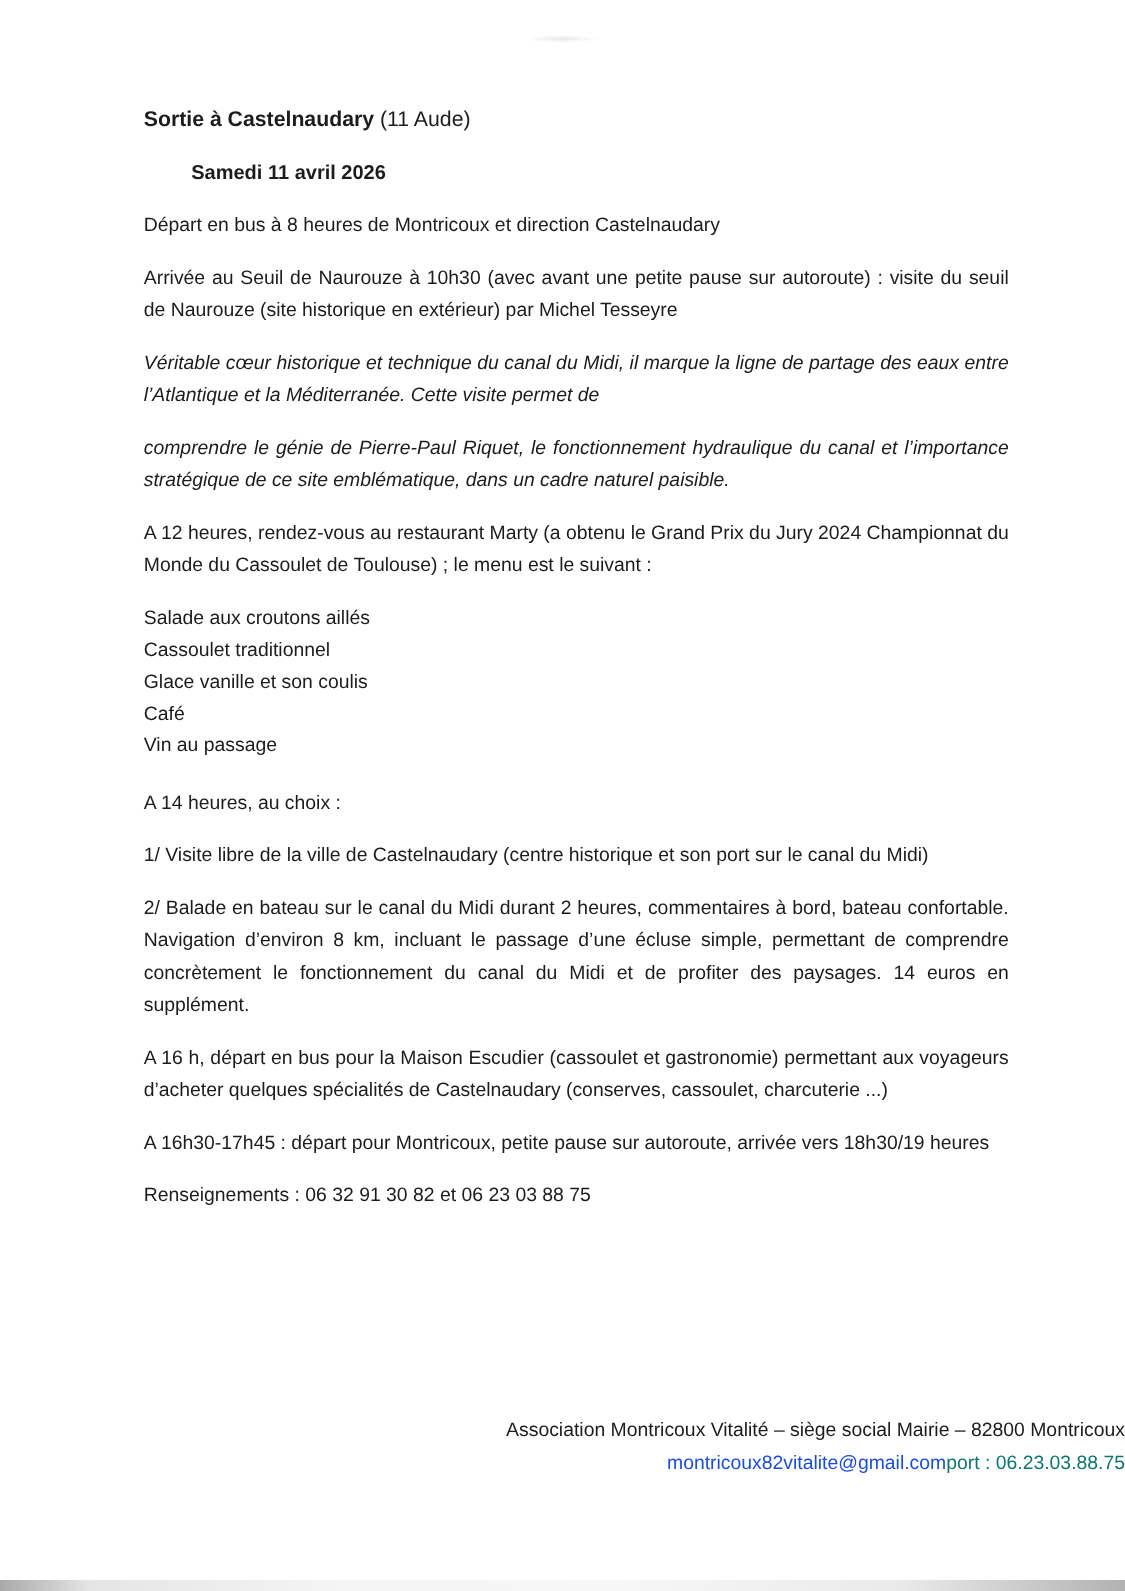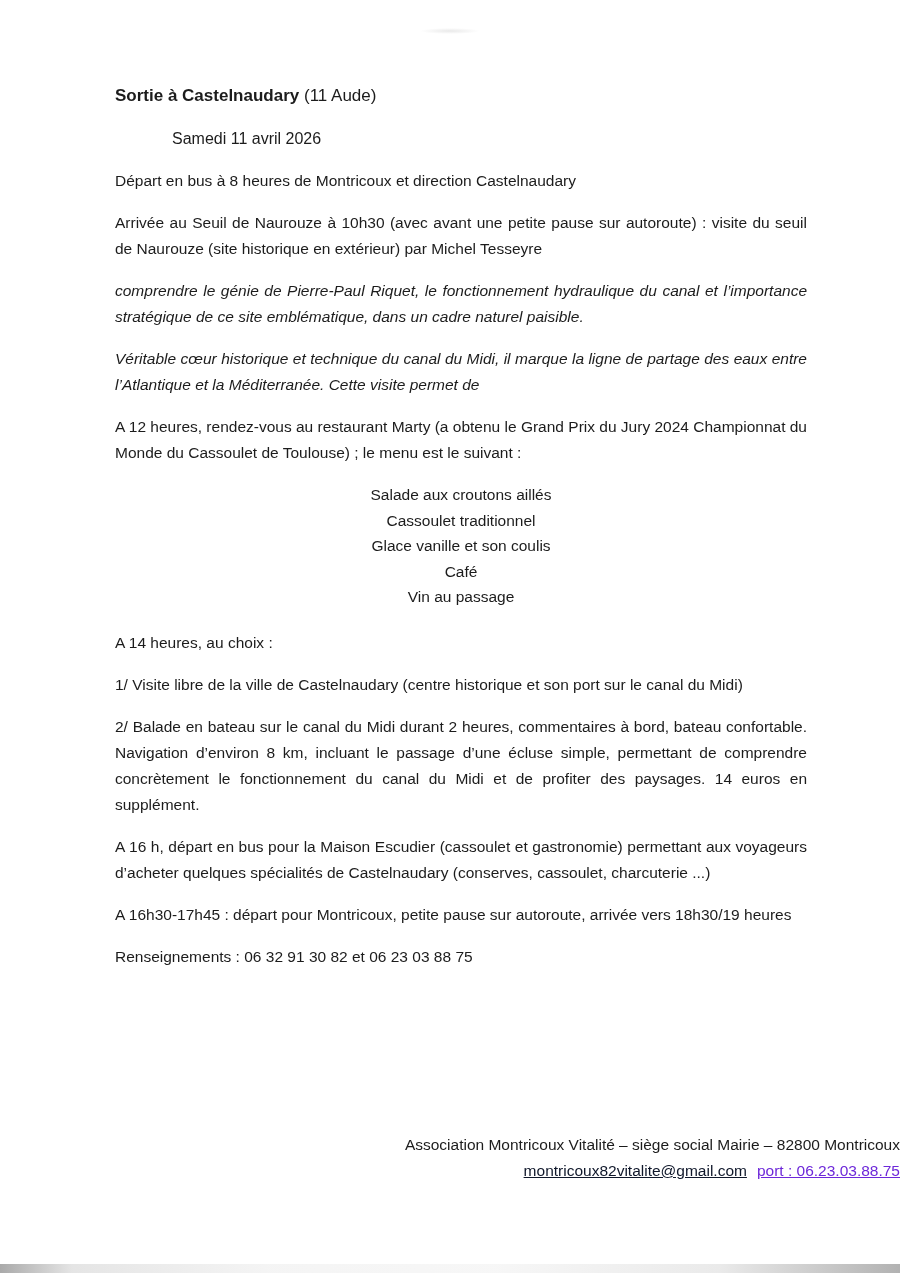--- a/index.html
+++ b/index.html
@@ -29,58 +29,54 @@
   }
   .doc-title {
     font-size: 17px;
     line-height: 24px;
     margin: 0 0 22px 0;
   }
   .doc-title .bold { font-weight: bold; }
   .doc-title .regular { font-weight: normal; }
   .doc-date {
     font-size: 16px;
-    font-weight: normal;
-    margin: 0 0 20px 57px;
+    font-weight: bold;
+    margin: 0 0 20px 38px;
   }
   p.para {
     font-size: 15.5px;
     line-height: 26px;
     margin: 16px 0 16px 0;
     text-align: justify;
   }
   p.italic {
     font-style: italic;
   }
   .menu-block {
-    text-align: center;
     font-size: 15.5px;
     line-height: 25.5px;
     margin: 0 0 20px 0;
   }
   .menu-item { display: block; }
   .footer {
     position: absolute;
     left: 0;
     right: 0;
     top: 1132px;
     text-align: right;
     font-size: 15.5px;
     line-height: 26px;
   }
   .footer .email-link {
-    color: #0f172a;
-    text-decoration: underline;
+    color: #1d4ed8;
     cursor: pointer;
     margin-left: 24px;
   }
   .footer .port {
-    color: #6d28d9;
-    margin-left: 10px;
-    text-decoration: underline;
+    color: #0f766e;
   }
   .edge-artifact-bottom {
     position: absolute;
     bottom: 0;
     left: 0;
     right: 0;
     height: 9px;
     background: linear-gradient(to right,
       #8d8d8d 0%, #dcdcdc 8%, #f1f1f1 30%,
       #f4f4f4 55%, #e3e3e3 80%, #989898 100%);
@@ -107,23 +103,23 @@
     <h1 class="doc-title">
       <span class="bold">Sortie à Castelnaudary</span><span class="regular"> (11 Aude)</span>
     </h1>
 
     <div class="doc-date">Samedi 11 avril 2026</div>
 
     <p class="para">Départ en bus à 8 heures de Montricoux et direction Castelnaudary</p>
 
     <p class="para">Arrivée au Seuil de Naurouze à 10h30 (avec avant une petite pause sur autoroute) : visite du seuil de Naurouze (site historique en extérieur) par Michel Tesseyre</p>
 
+    <p class="para italic">Véritable cœur historique et technique du canal du Midi, il marque la ligne de partage des eaux entre l’Atlantique et la Méditerranée. Cette visite permet de</p>
+
     <p class="para italic">comprendre le génie de Pierre-Paul Riquet, le fonctionnement hydraulique du canal et l’importance stratégique de ce site emblématique, dans un cadre naturel paisible.</p>
-
-    <p class="para italic">Véritable cœur historique et technique du canal du Midi, il marque la ligne de partage des eaux entre l’Atlantique et la Méditerranée. Cette visite permet de</p>
 
     <p class="para">A 12 heures, rendez-vous au restaurant Marty (a obtenu le Grand Prix du Jury 2024 Championnat du Monde du Cassoulet de Toulouse) ; le menu est le suivant :</p>
 
     <div class="menu-block">
       <span class="menu-item">Salade aux croutons aillés</span>
       <span class="menu-item">Cassoulet traditionnel</span>
       <span class="menu-item">Glace vanille et son coulis</span>
       <span class="menu-item">Café</span>
       <span class="menu-item">Vin au passage</span>
     </div>

